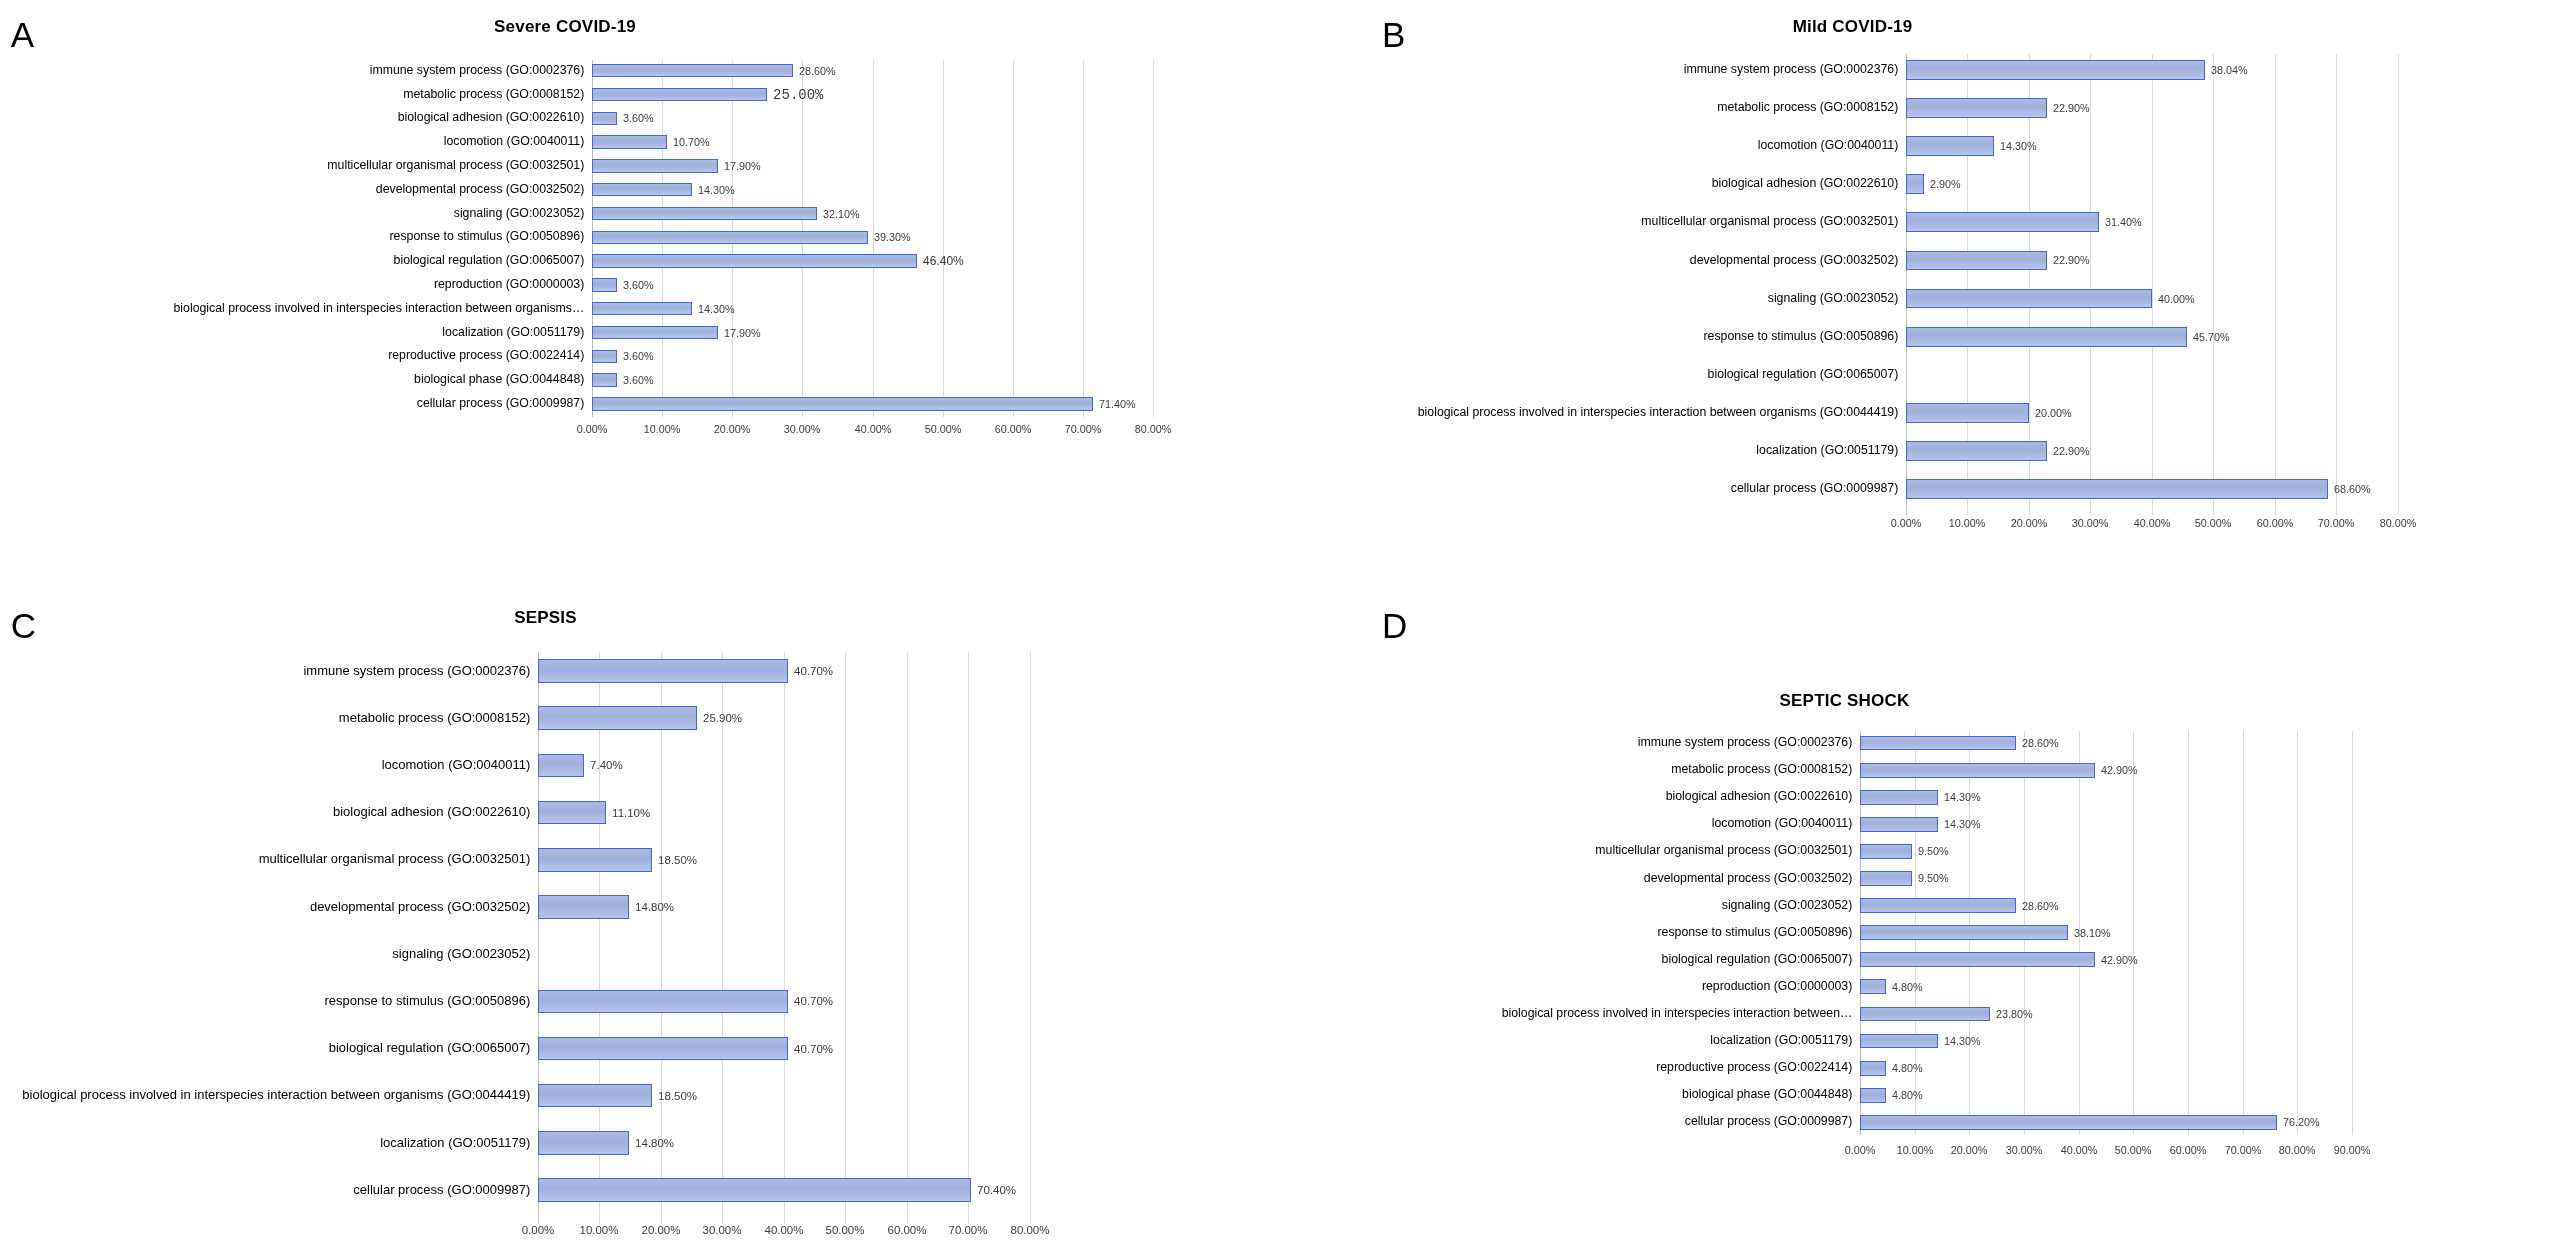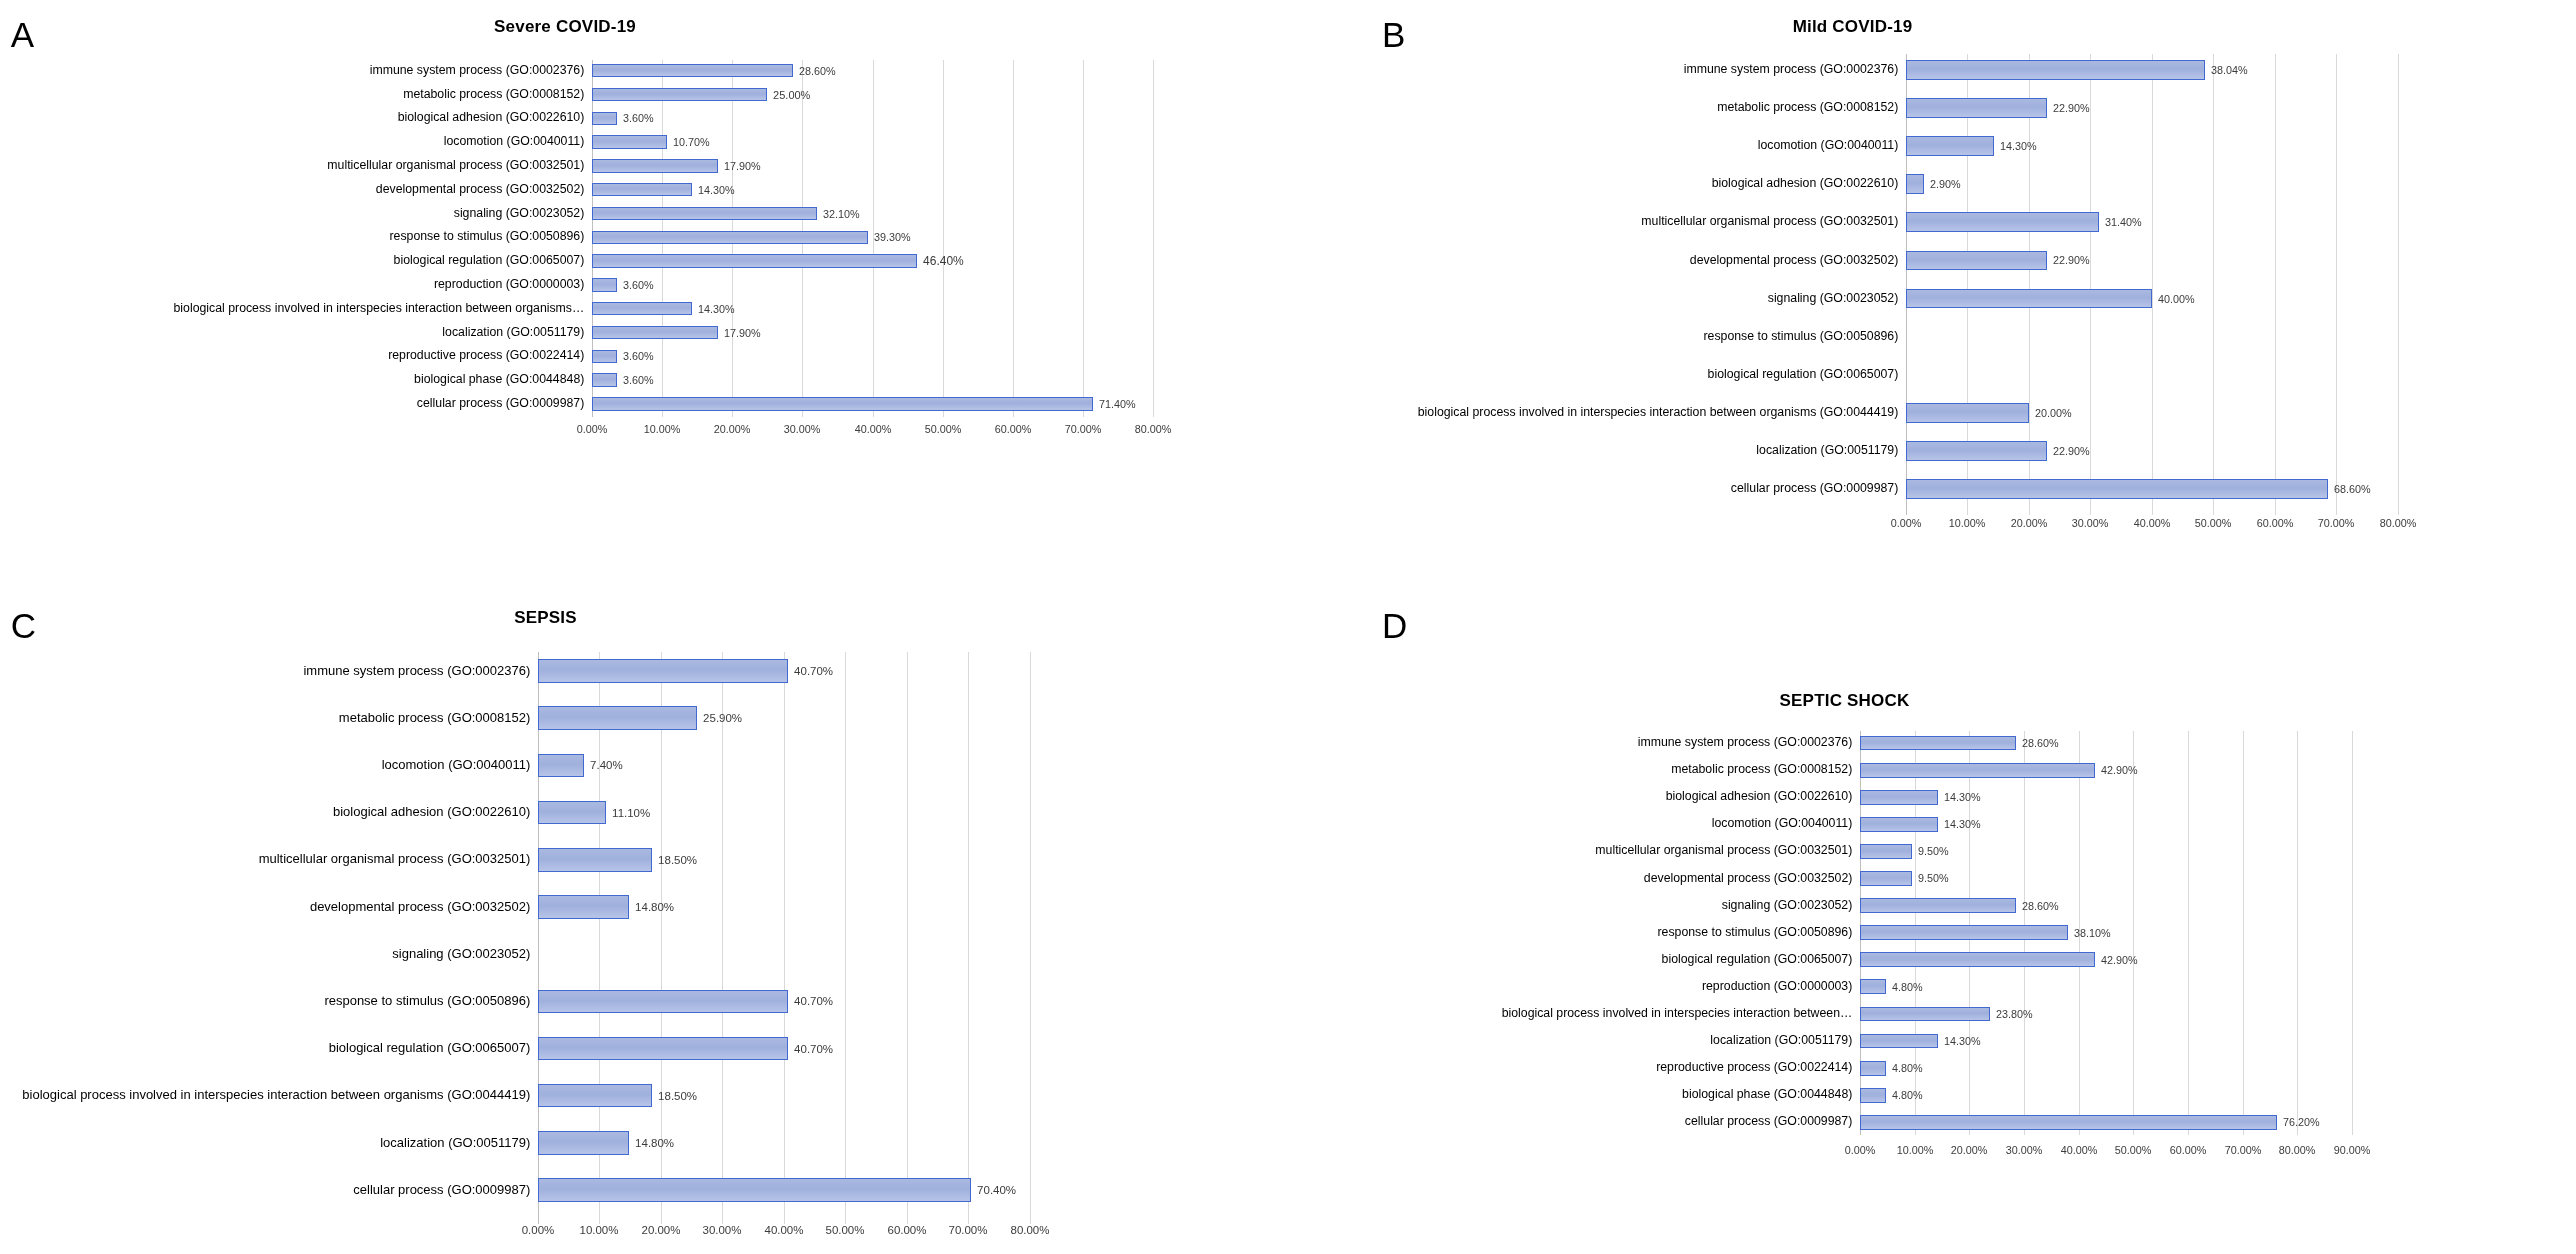--- a/index.html
+++ b/index.html
@@ -155,21 +155,21 @@
             <div class="cat-label" style="width: 477px; font-size: 12.3px;">immune system process (GO:0002376)</div>
             <div class="bar-area">
               <div class="bar" style="width: 201px;"></div>
               <span class="bar-value" style="font-size: 10.8px;">28.60%</span>
             </div>
           </div>
           <div class="row" style="height: 21.5px; margin-bottom: 2.3px;">
             <div class="cat-label" style="width: 477px; font-size: 12.3px;">metabolic process (GO:0008152)</div>
             <div class="bar-area">
               <div class="bar" style="width: 175px;"></div>
-              <span class="bar-value" style="font-size: 11px;">25.00%</span>
+              <span class="bar-value" style="font-size: 14px; font-family: Liberation Mono, monospace;">25.00%</span>
             </div>
           </div>
           <div class="row" style="height: 21.5px; margin-bottom: 2.3px;">
             <div class="cat-label" style="width: 477px; font-size: 12.3px;">biological adhesion (GO:0022610)</div>
             <div class="bar-area">
               <div class="bar" style="width: 25px;"></div>
               <span class="bar-value" style="font-size: 10.8px;">3.60%</span>
             </div>
           </div>
           <div class="row" style="height: 21.5px; margin-bottom: 2.3px;">
@@ -331,20 +331,24 @@
           </div>
           <div class="row" style="height: 32px; margin-bottom: 6.1px;">
             <div class="cat-label" style="width: 492px; font-size: 12.3px;">signaling (GO:0023052)</div>
             <div class="bar-area">
               <div class="bar" style="width: 246px;"></div>
               <span class="bar-value" style="font-size: 10.8px;">40.00%</span>
             </div>
           </div>
           <div class="row" style="height: 32px; margin-bottom: 6.1px;">
             <div class="cat-label" style="width: 492px; font-size: 12.3px;">response to stimulus (GO:0050896)</div>
+            <div class="bar-area">
+              <div class="bar" style="width: 281px;"></div>
+              <span class="bar-value" style="font-size: 10.8px;">45.70%</span>
+            </div>
           </div>
           <div class="row" style="height: 32px; margin-bottom: 6.1px;">
             <div class="cat-label" style="width: 492px; font-size: 12.3px;">biological regulation (GO:0065007)</div>
           </div>
           <div class="row" style="height: 32px; margin-bottom: 6.1px;">
             <div class="cat-label" style="width: 492px; font-size: 12.3px;">biological process involved in interspecies interaction between organisms (GO:0044419)</div>
             <div class="bar-area">
               <div class="bar" style="width: 123px;"></div>
               <span class="bar-value" style="font-size: 10.8px;">20.00%</span>
             </div>

